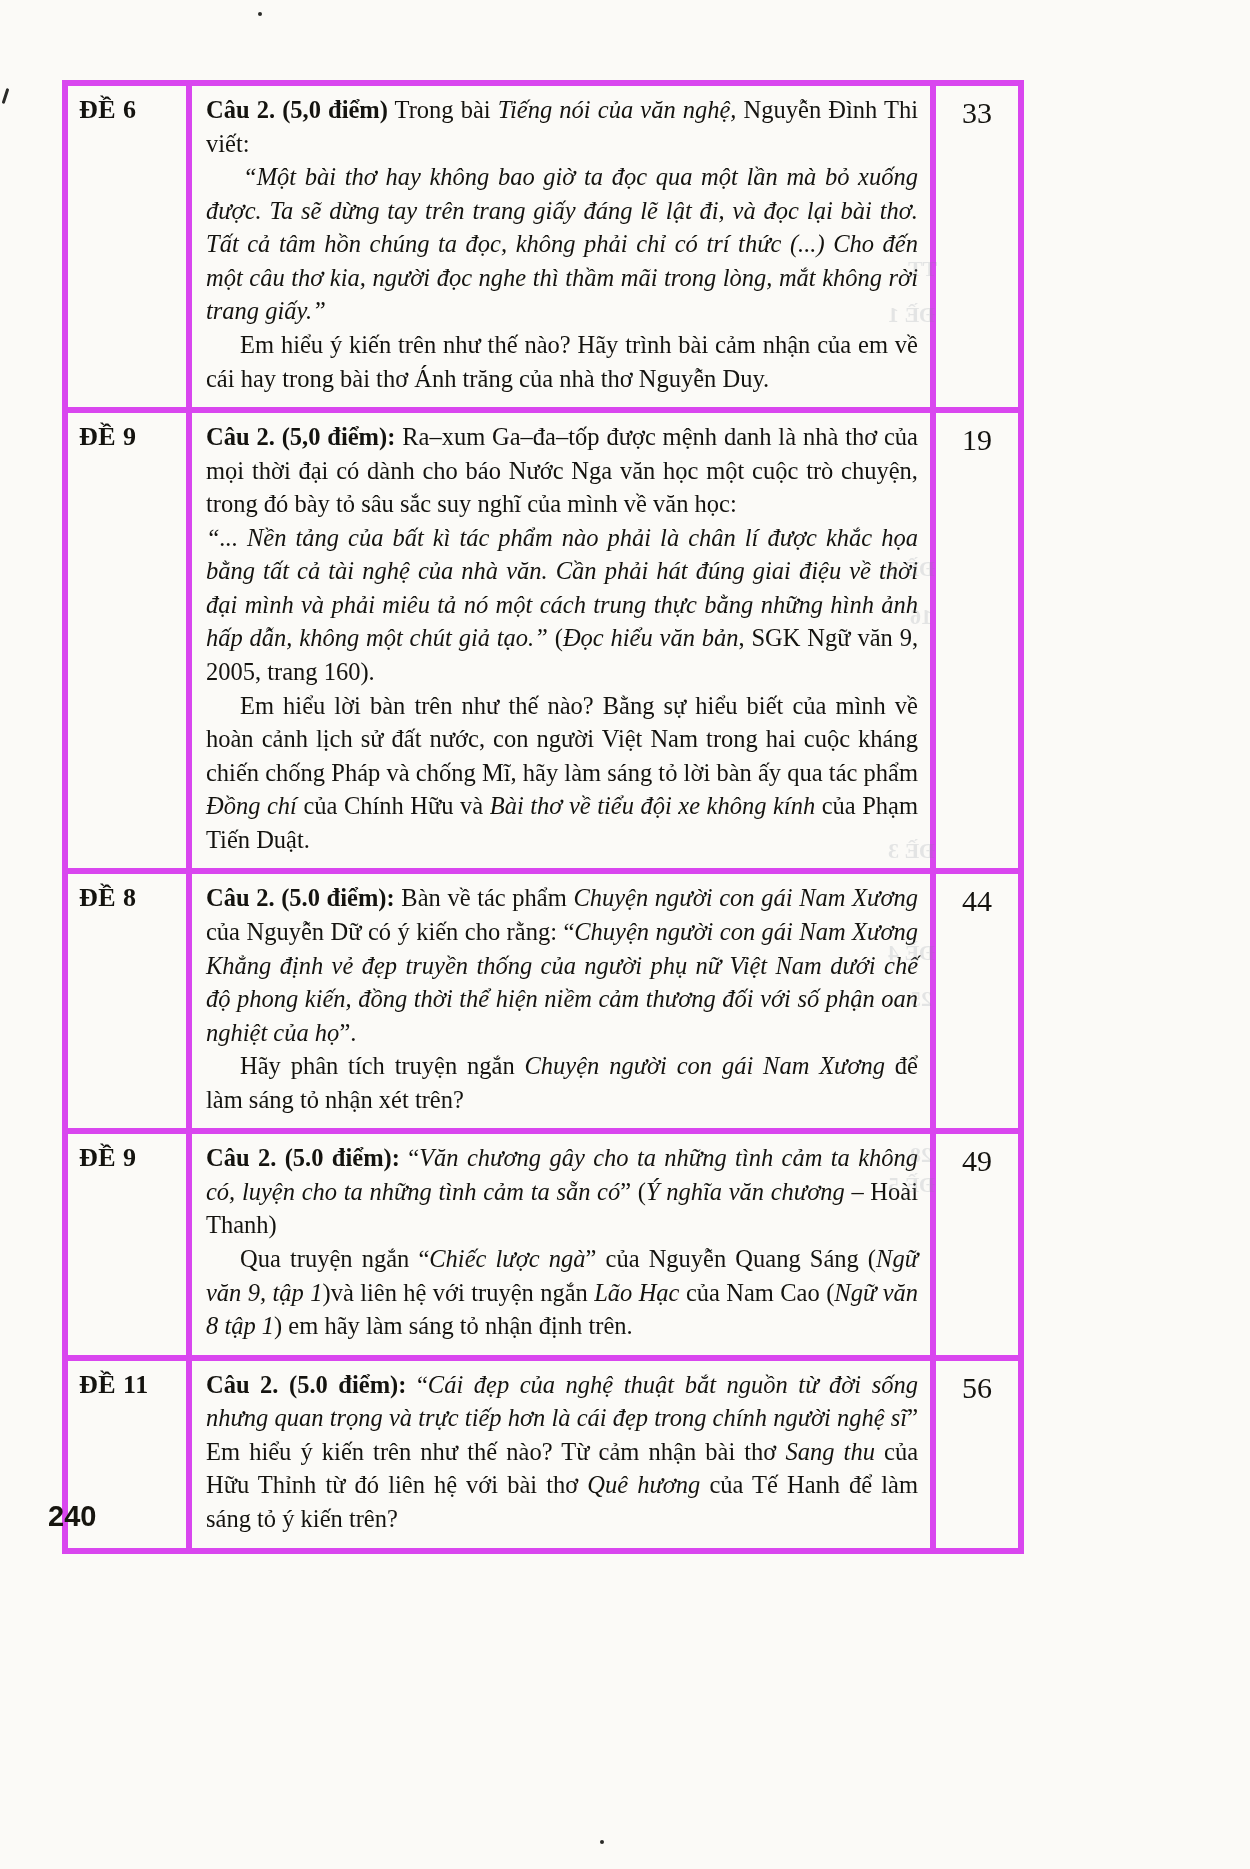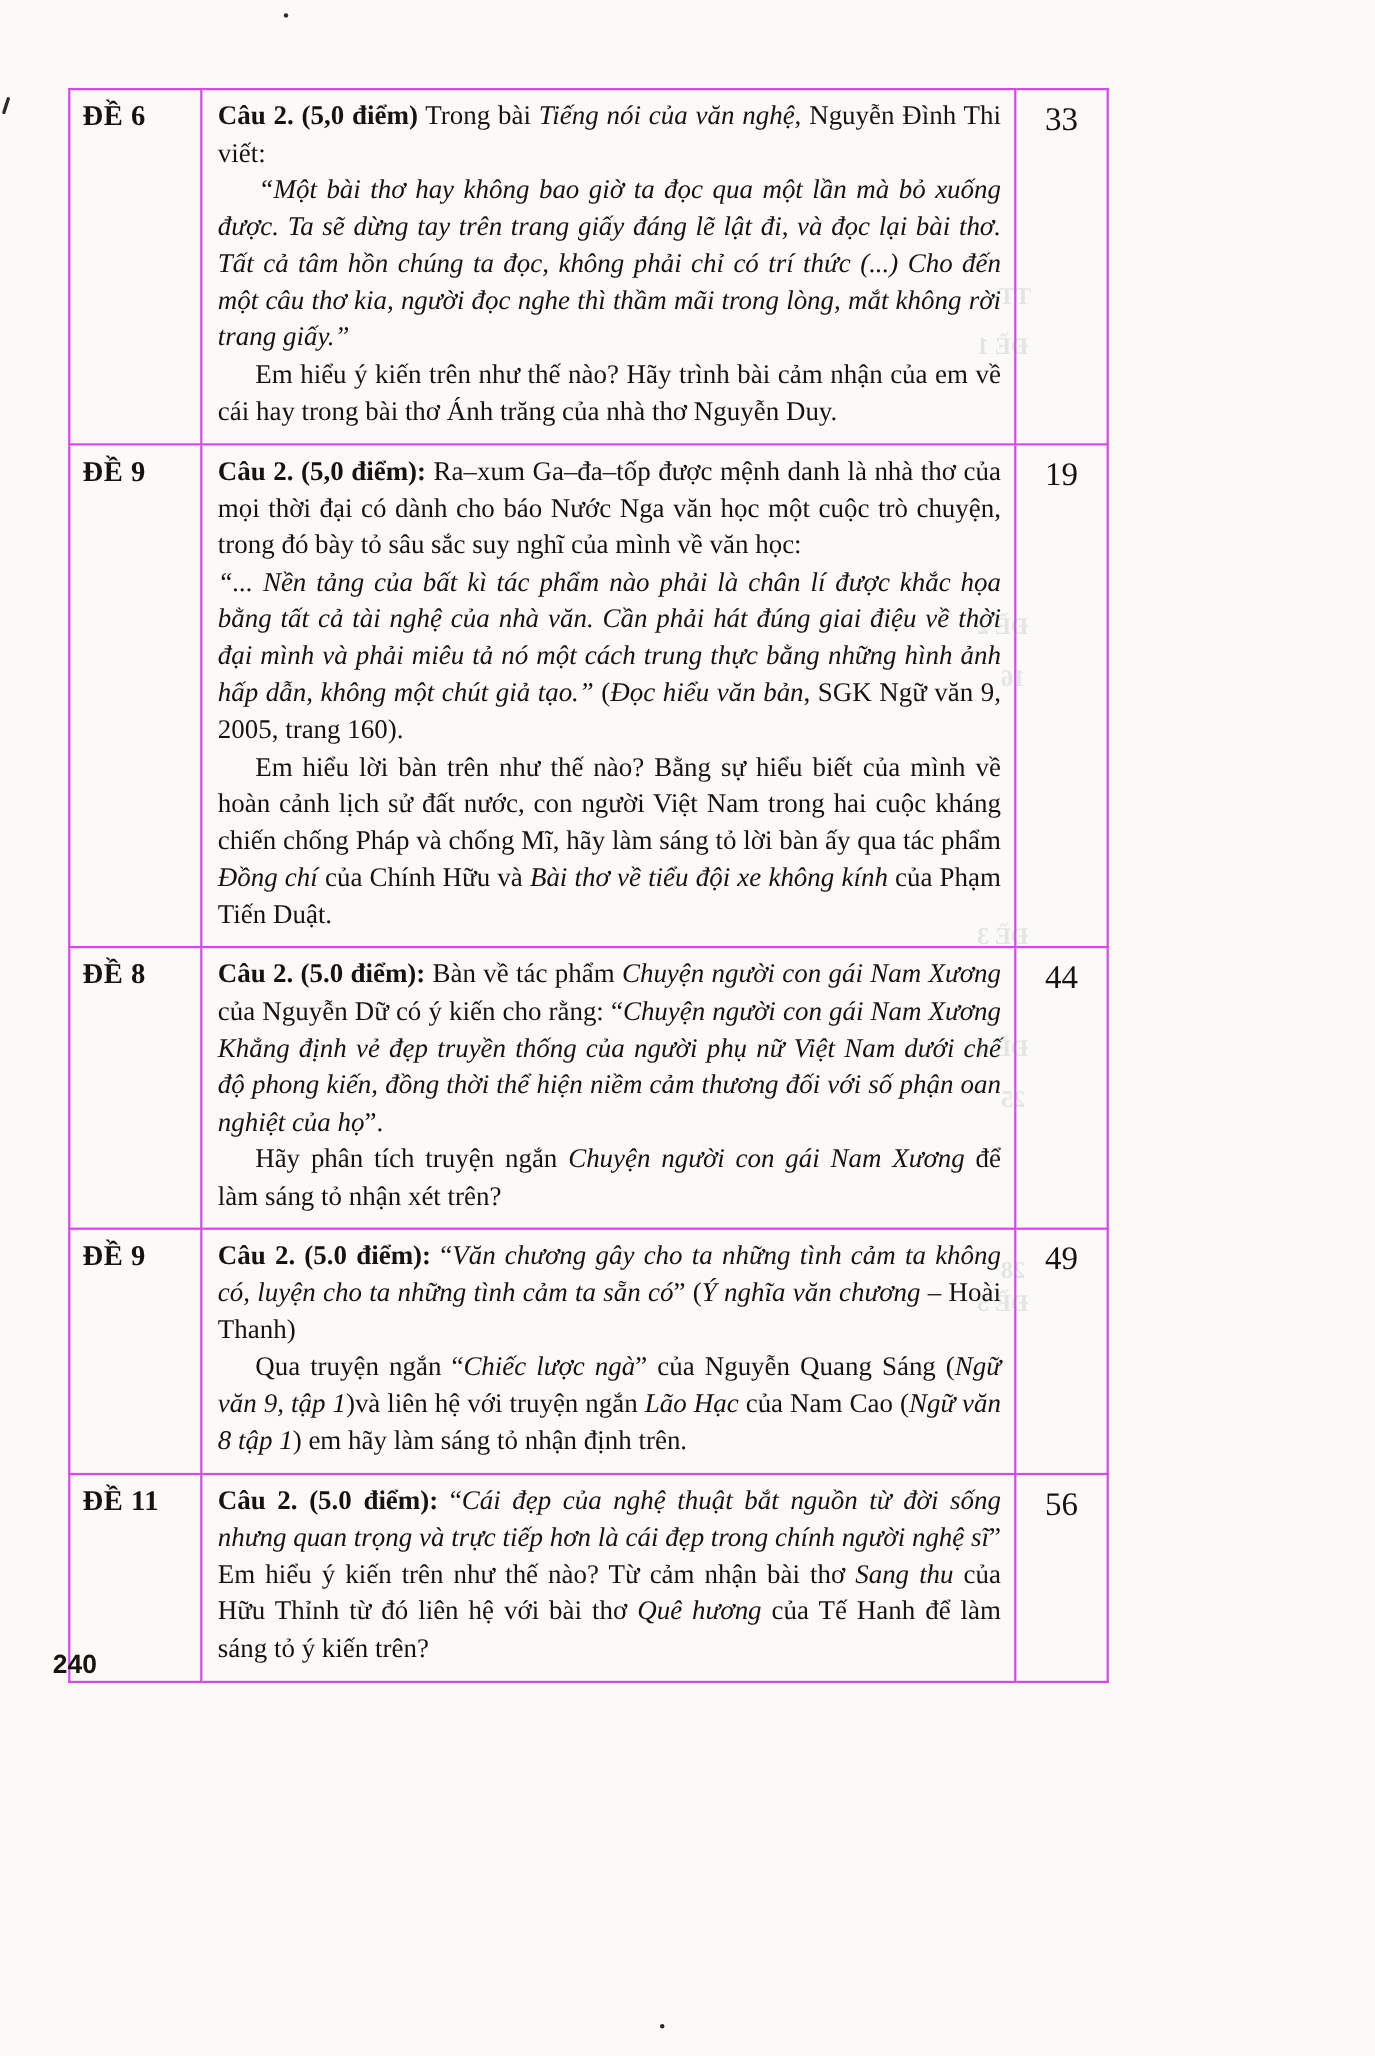--- a/index.html
+++ b/index.html
@@ -21,21 +21,21 @@
   }
   .doc-table {
     position: absolute;
     left: 62px;
     top: 80px;
     width: 901px;
     border-collapse: collapse;
     table-layout: fixed;
   }
   .doc-table td {
-    border: 2px solid #d946ef;
+    border: 6px solid #d946ef;
     vertical-align: top;
   }
   .label-cell {
     width: 103px;
     font-weight: bold;
     font-size: 26px;
     padding: 9px 4px 6px 11px;
     letter-spacing: 0.5px;
     white-space: nowrap;
   }
@@ -57,21 +57,21 @@
   }
   .para.indent {
     text-indent: 34px;
   }
   .page-num {
     position: absolute;
     left: 48px;
     top: 1500px;
     font-family: "Liberation Sans", sans-serif;
     font-weight: bold;
-    font-size: 24px;
+    font-size: 29px;
     color: #17150f;
   }
   .ghost-layer {
     position: absolute;
     inset: 0;
     pointer-events: none;
   }
   .ghost {
     position: absolute;
     font-family: "Liberation Serif", serif;

